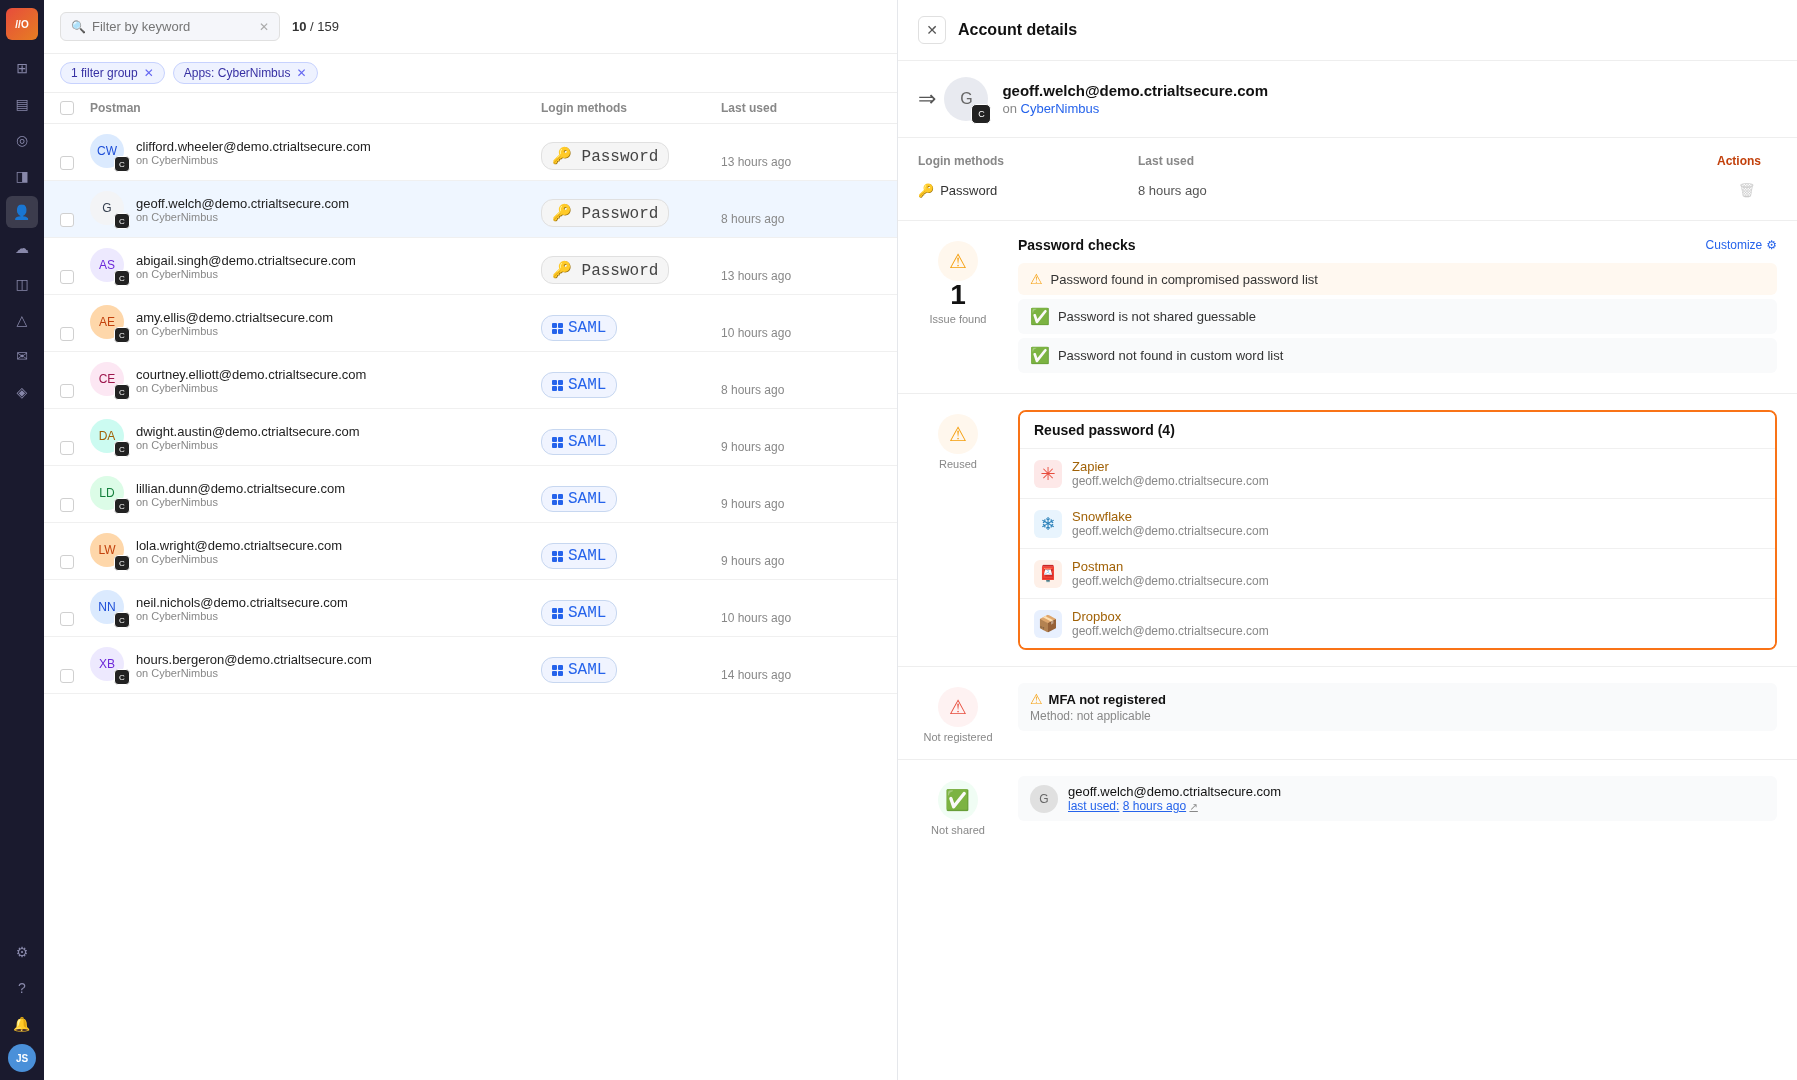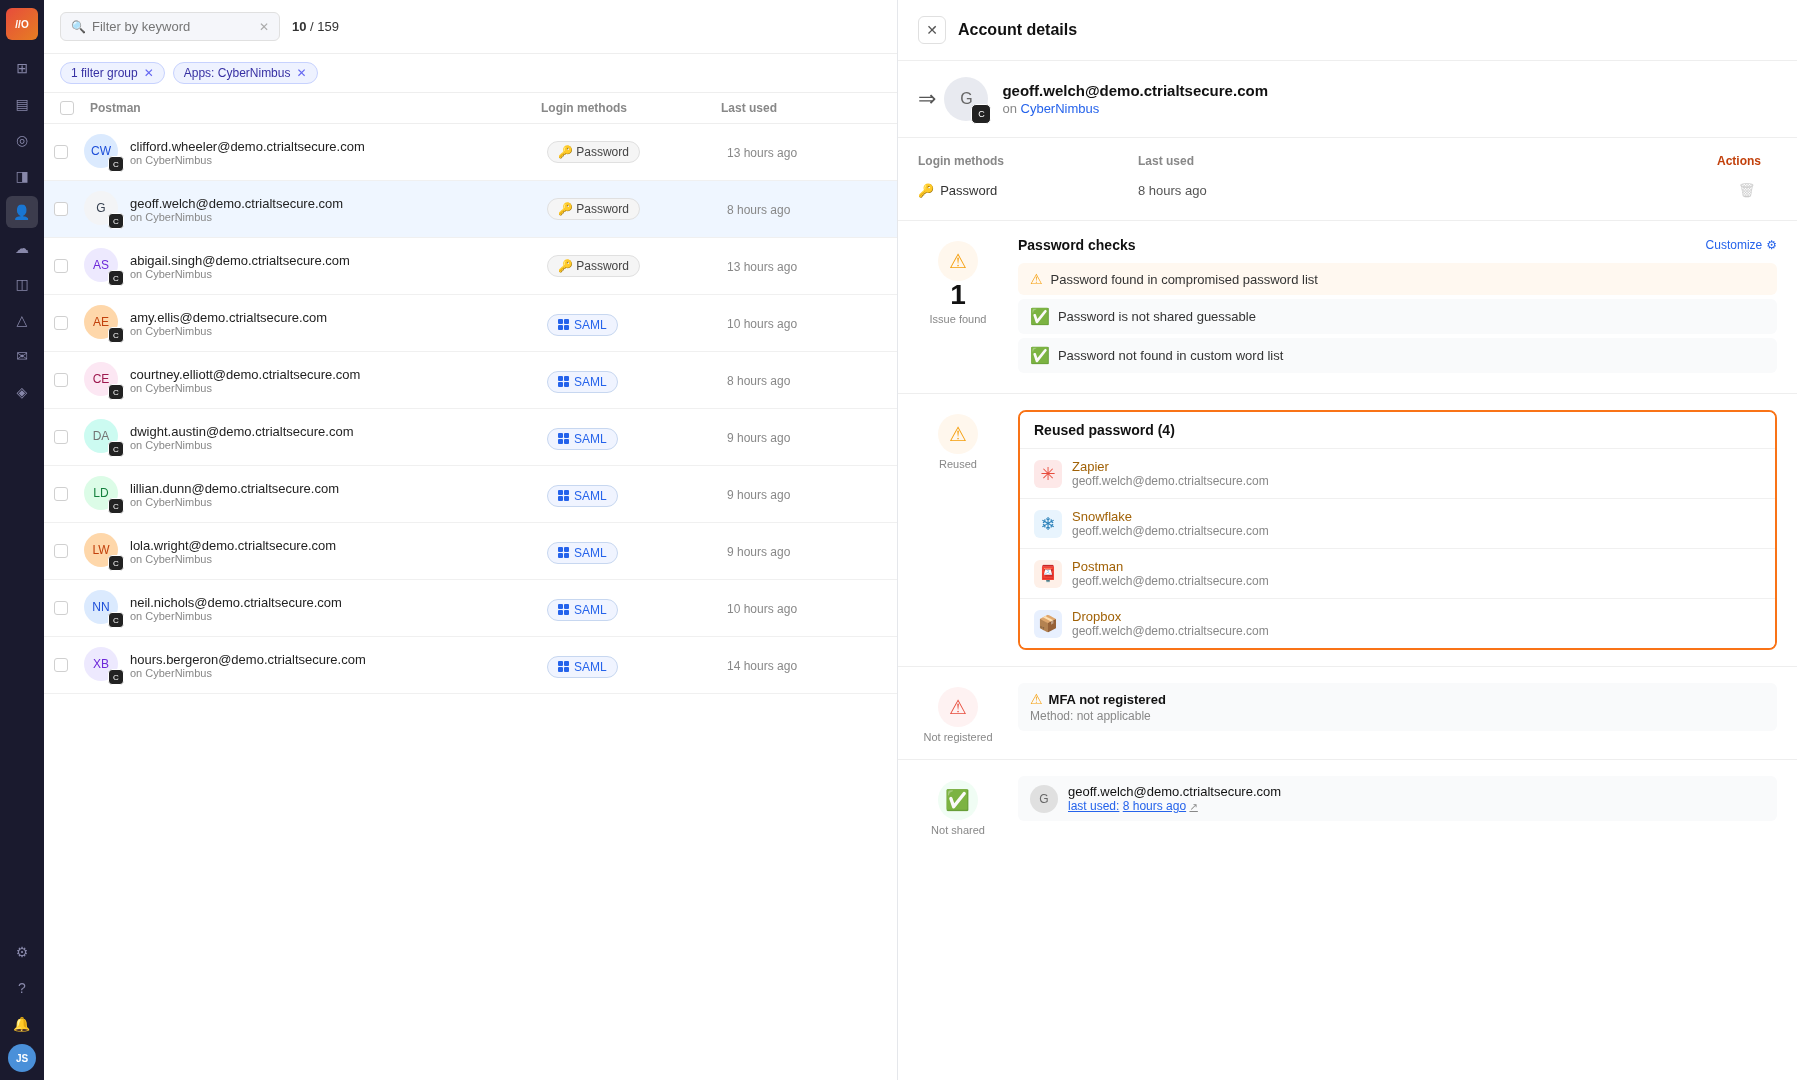--- a/index.html
+++ b/index.html
@@ -104,22 +104,22 @@
       font-size: 12px; color: #888; font-weight: 600;
       background: white;
       position: sticky; top: 0; z-index: 10;
     }
     .th-check { width: 30px; }
     .th-account { flex: 1; }
     .th-login { width: 180px; }
     .th-last { width: 160px; }
 
     .table-row {
-      display: flex; align-items: center;
-      padding: 10px 10px;
+      display: flex; align-items: flex-end;
+      padding: 10px 16px;
       border-bottom: 1px solid #f0f0f0;
       background: white;
       cursor: pointer;
     }
     .table-row.selected { background: #eff6ff; }
 
     .row-check { width: 30px; display: flex; align-items: center; }
     .row-account { flex: 1; display: flex; align-items: center; gap: 10px; }
     .row-login { width: 180px; }
     .row-last { width: 160px; }
@@ -139,21 +139,21 @@
     }
 
     .account-info { display: flex; flex-direction: column; }
     .account-email { font-size: 13px; color: #222; }
     .account-app { font-size: 11px; color: #888; }
 
     .login-badge {
       display: inline-flex; align-items: center; gap: 4px;
       background: #f5f5f5; border: 1px solid #e0e0e0;
       border-radius: 12px; padding: 3px 10px;
-      font-size: 12px; color: #444;
+      font-size: 16px; color: #444; font-family: Liberation Mono, monospace;
     }
     .login-badge.saml {
       background: #f0f4ff; border-color: #c7d7f0;
       color: #2563eb;
     }
     .last-used-text { font-size: 12px; color: #888; }
 
     
     .right-panel {
       width: 900px;
@@ -351,21 +351,21 @@
       background: white;
       cursor: pointer;
     }
 
     
     .av-blue { background: #dbeafe; color: #1d4ed8; }
     .av-green { background: #dcfce7; color: #15803d; }
     .av-purple { background: #ede9fe; color: #6d28d9; }
     .av-orange { background: #fed7aa; color: #c2410c; }
     .av-pink { background: #fce7f3; color: #9d174d; }
-    .av-teal { background: #ccfbf1; color: #737373; }
+    .av-teal { background: #ccfbf1; color: #a16207; }
     .av-gray { background: #f3f4f6; color: #374151; }
 
     
     .status-warning-circle {
       width: 40px; height: 40px;
       background: #fff7ed;
       border-radius: 50%;
       display: flex; align-items: center; justify-content: center;
       flex-shrink: 0;
     }

